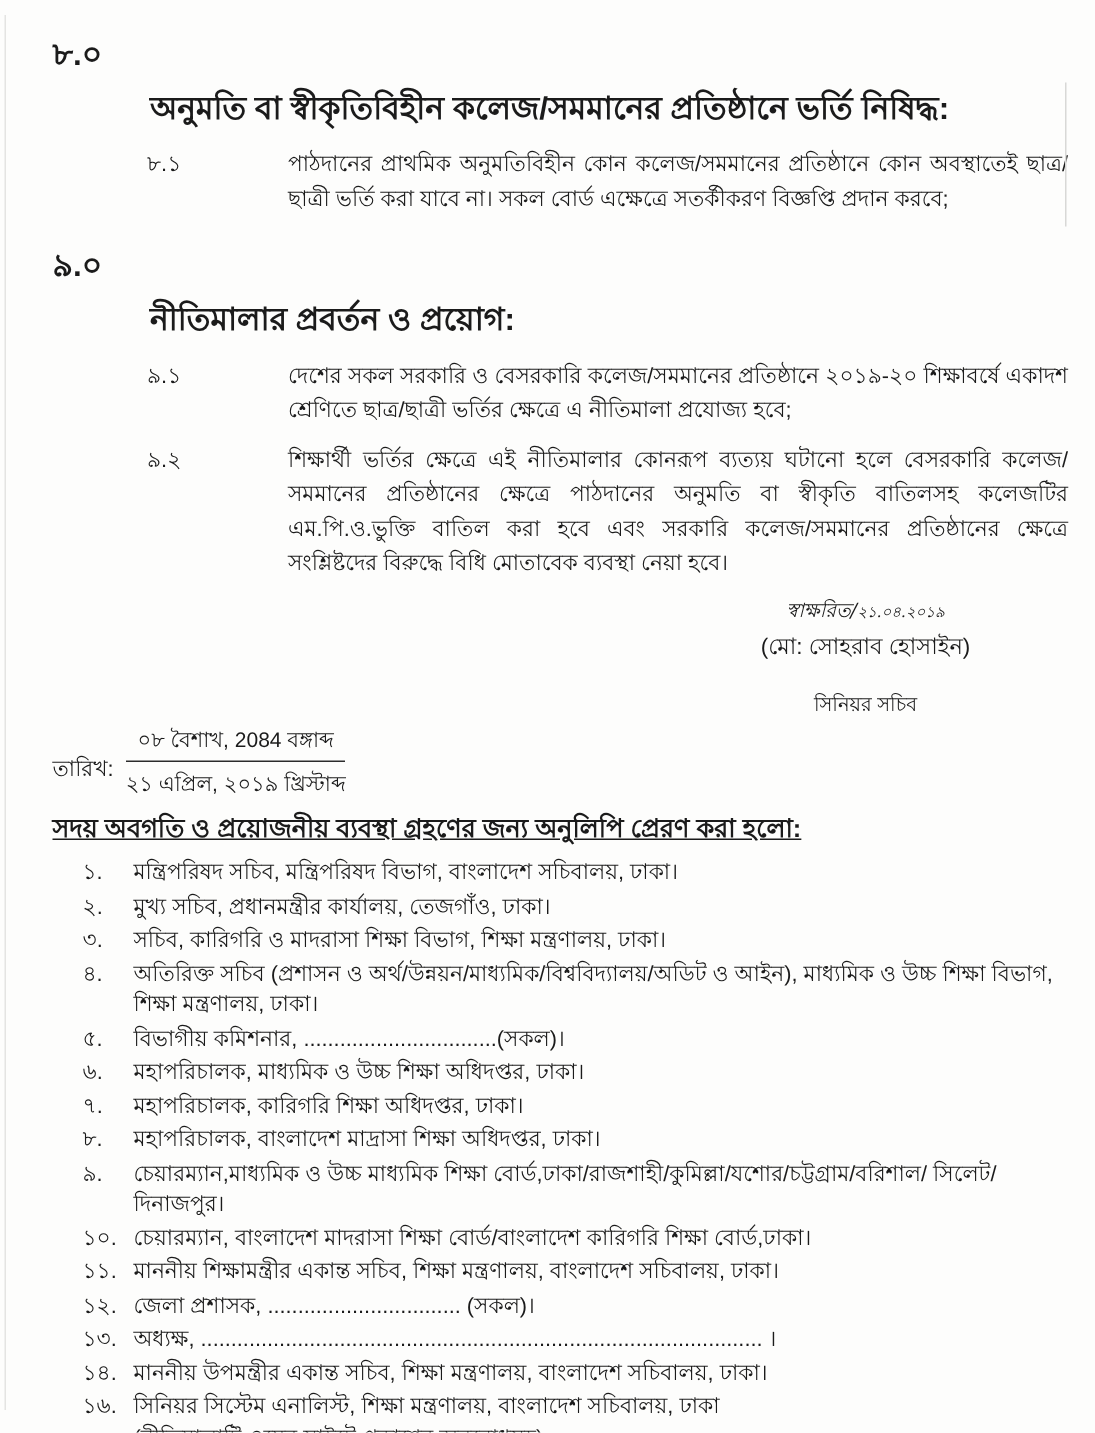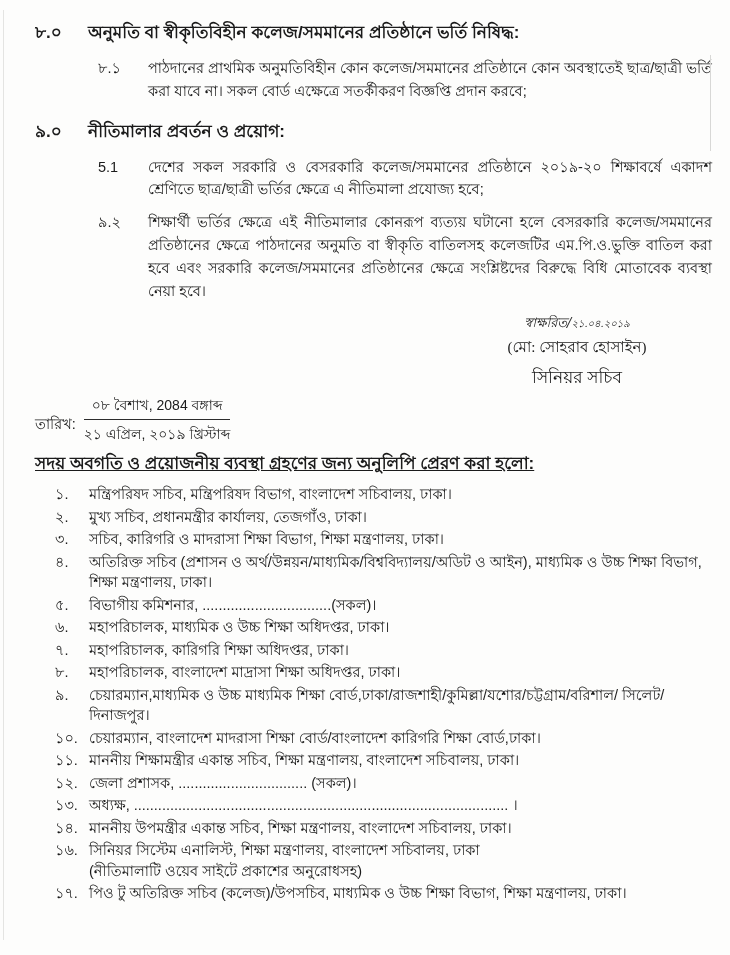--- a/index.html
+++ b/index.html
@@ -11,34 +11,34 @@
     position:relative;
     overflow:hidden;
   }
   .doc{padding:20px 18px 0 35px; font-size:14.5px; line-height:1.58;}
 
   
   .artifact-left{position:absolute;left:3px;top:10px;height:930px;width:1px;background:#e4e4e2;}
   .artifact-right{position:absolute;right:19px;top:55px;height:96px;width:1px;background:#d8d8d6;}
 
   
-  .sec-head{display:flex;font-weight:700;font-size:17px;}
+  .sec-head{display:flex;font-weight:700;font-size:21px;gap:12px;}
   .sec-num{width:53px;flex:none;}
-  .sec-title{flex:1;}
-  .sub{display:flex;margin:10px 0 10px 63px;}
+  .sec-title{flex:1;margin-top:36px;}
+  .sub{display:flex;margin:10px 0 10px 63px;gap:44px;}
   .sub-num{width:50px;flex:none;}
   .sub-text{flex:1;text-align:justify;}
   .sec9{margin-top:16px;}
 
   
   .sign-block{width:250px;margin:4px 10px 0 auto;text-align:center;}
   .signed-line{font-style:italic;font-size:13px;font-family:"DejaVu Serif", serif;}
   .signed-line .sdate{font-size:10px;}
-  .sign-name{font-size:15px;margin-top:2px;font-family:Liberation Serif, serif;}
-  .sign-desig{font-size:17px;margin-top:6px;}
+  .sign-name{font-size:15px;margin-top:2px;}
+  .sign-desig{font-size:13px;margin-top:16px;}
 
   
   .memo-row{display:flex;justify-content:space-between;align-items:flex-end;margin-top:2px;}
   .memo-no{padding-bottom:8px;}
   .date-wrap{display:flex;align-items:center;gap:8px;}
   .date-label{padding-top:10px;}
   .frac{text-align:center;font-size:14px;}
   .frac .top{border-bottom:1.5px solid #2c2c2c;padding:0 5px 3px;}
   .frac .bot{padding-top:3px;}
 
@@ -68,21 +68,21 @@
       <span class="sub-text">পাঠদানের প্রাথমিক অনুমতিবিহীন কোন কলেজ/সমমানের প্রতিষ্ঠানে কোন অবস্থাতেই ছাত্র/ছাত্রী ভর্তি করা যাবে না। সকল বোর্ড এক্ষেত্রে সতর্কীকরণ বিজ্ঞপ্তি প্রদান করবে;</span>
     </div>
   </div>
 
   <div class="sec sec9">
     <div class="sec-head">
       <span class="sec-num">৯.০</span>
       <span class="sec-title">নীতিমালার প্রবর্তন ও প্রয়োগ:</span>
     </div>
     <div class="sub">
-      <span class="sub-num">5.1</span>
+      <span class="sub-num">৯.১</span>
       <span class="sub-text">দেশের সকল সরকারি ও বেসরকারি কলেজ/সমমানের প্রতিষ্ঠানে ২০১৯-২০ শিক্ষাবর্ষে একাদশ শ্রেণিতে ছাত্র/ছাত্রী ভর্তির ক্ষেত্রে এ নীতিমালা প্রযোজ্য হবে;</span>
     </div>
     <div class="sub">
       <span class="sub-num">৯.২</span>
       <span class="sub-text">শিক্ষার্থী ভর্তির ক্ষেত্রে এই নীতিমালার কোনরূপ ব্যত্যয় ঘটানো হলে বেসরকারি কলেজ/সমমানের প্রতিষ্ঠানের ক্ষেত্রে পাঠদানের অনুমতি বা স্বীকৃতি বাতিলসহ কলেজটির এম.পি.ও.ভুক্তি বাতিল করা হবে এবং সরকারি কলেজ/সমমানের প্রতিষ্ঠানের ক্ষেত্রে সংশ্লিষ্টদের বিরুদ্ধে বিধি মোতাবেক ব্যবস্থা নেয়া হবে।</span>
     </div>
   </div>
 
   <div class="sign-block">
     <div class="signed-line"><span>স্বাক্ষরিত/</span><span class="sdate">২১.০৪.২০১৯</span></div>

